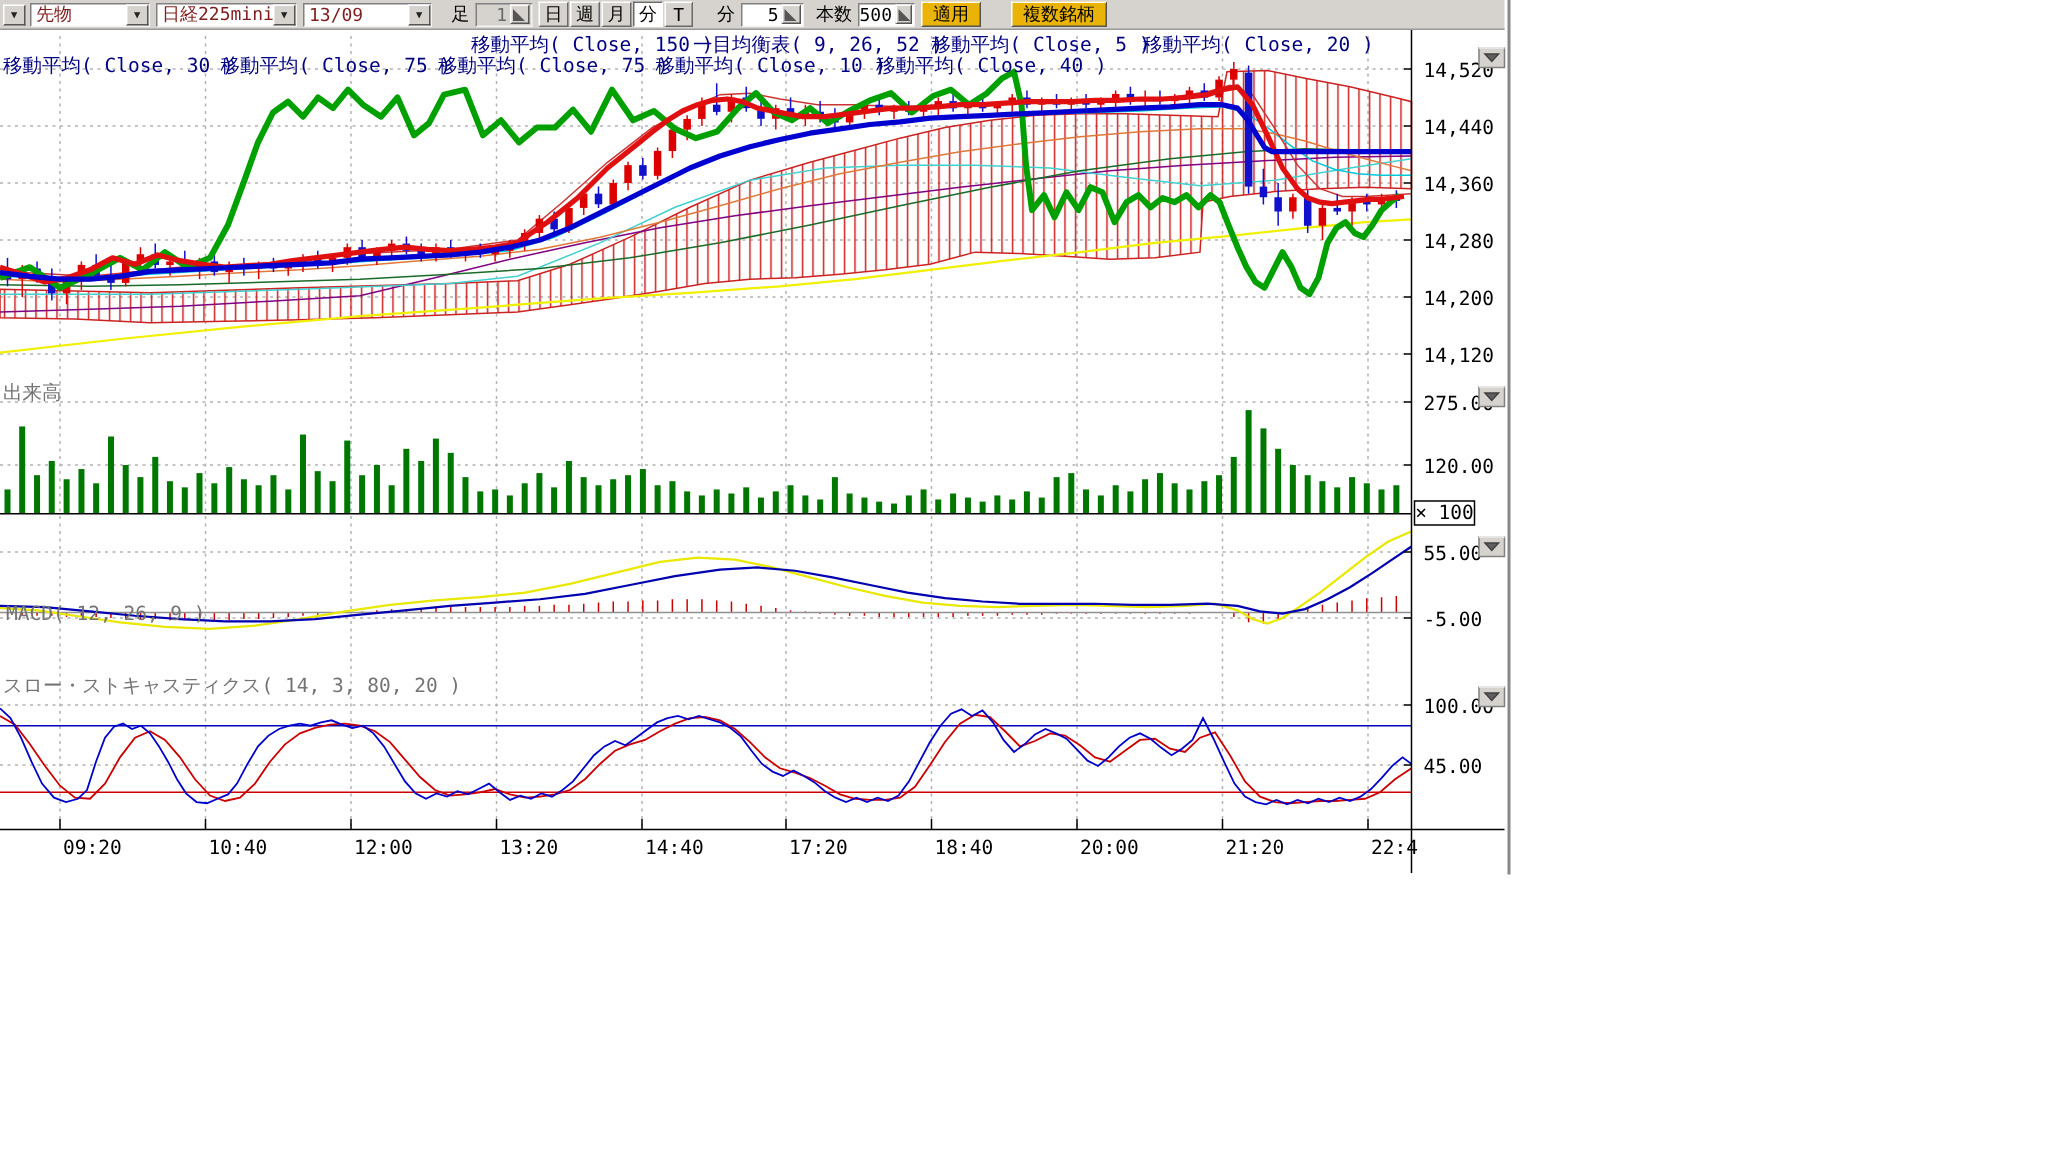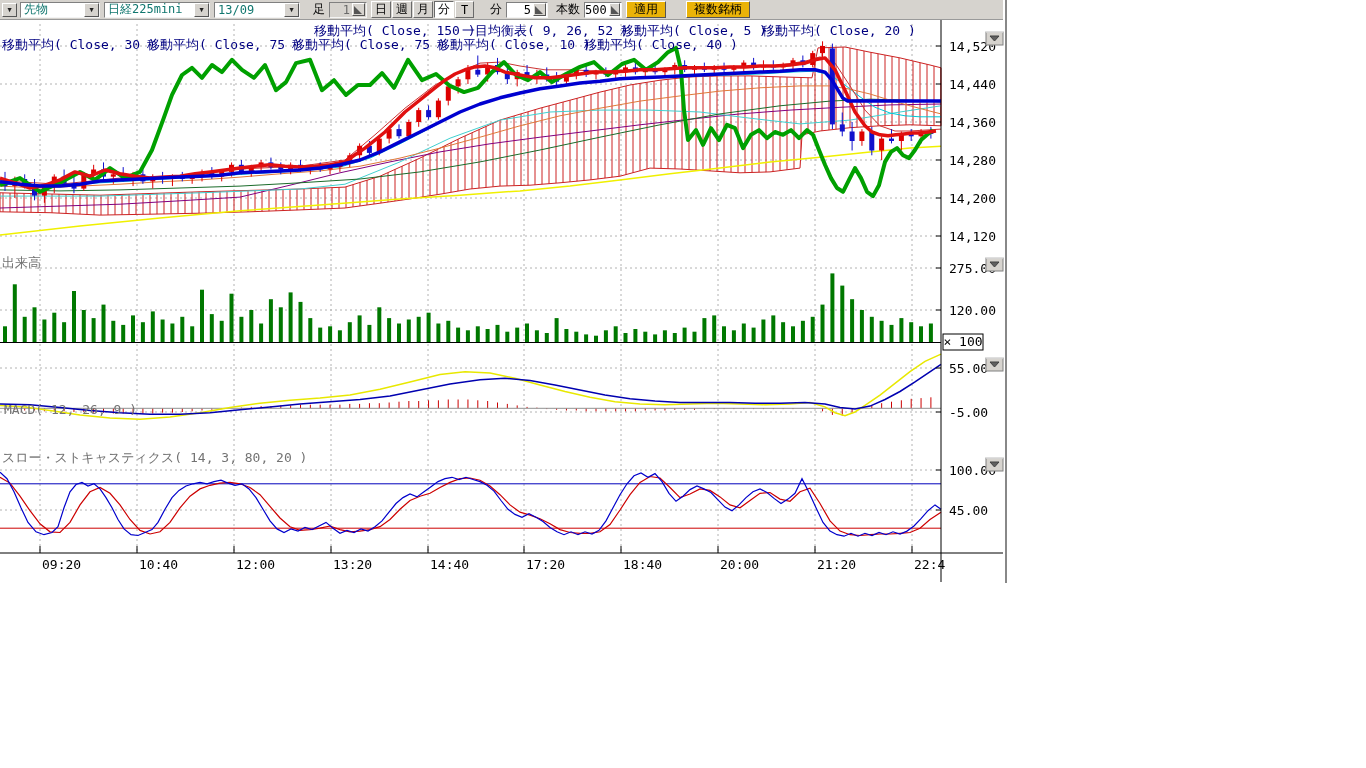--- a/index.html
+++ b/index.html
@@ -5,21 +5,21 @@
   html,body{margin:0;padding:0;background:#ffffff;width:1366px;height:768px;overflow:hidden;
     font-family:"DejaVu Sans Mono","Liberation Sans",monospace,sans-serif;}
   #window{position:absolute;top:0;left:0;width:1005px;height:583px;background:#fff;
     border-right:2px solid #888;}
   
   #toolbar{position:absolute;top:0;left:0;width:1003px;height:20px;background:#d6d3ce;
     border-bottom:1px solid #9a9a9a;display:flex;align-items:center;padding-left:2px;box-sizing:border-box;z-index:5;}
   .tlabel{font-size:12px;color:#000;margin:0 4px;white-space:nowrap;}
   .combo{height:16px;background:#fff;border:1px solid;border-color:#808080 #f4f4f4 #f4f4f4 #808080;
     display:flex;align-items:center;font-size:12px;box-sizing:border-box;}
-  .combo .ctext{flex:1;padding-left:3px;white-space:nowrap;overflow:hidden;color:#0f766e;}
+  .combo .ctext{flex:1;padding-left:3px;white-space:nowrap;overflow:hidden;color:#7f1d1d;}
   .carrow{width:15px;height:14px;background:#d6d3ce;border:1px solid;border-color:#fff #555 #555 #fff;
     display:flex;align-items:center;justify-content:center;font-size:7px;color:#222;box-sizing:border-box;}
   .spin{height:16px;background:#fff;border:1px solid;border-color:#808080 #f4f4f4 #f4f4f4 #808080;
     display:flex;align-items:center;box-sizing:border-box;}
   .spin .sval{flex:1;text-align:right;font-size:12px;padding-right:2px;color:#000;}
   .spin.disabled{background:#d6d3ce;}
   .spin.disabled .sval{color:#6a6a6a;}
   .sglyph{width:13px;height:13px;background:#d6d3ce;border:1px solid;border-color:#fff #555 #555 #fff;
     position:relative;box-sizing:border-box;margin-right:1px;}
   .sglyph::after{content:"";position:absolute;left:1px;bottom:1px;width:0;height:0;
@@ -43,21 +43,21 @@
 <div id="window">
 
   <div id="toolbar">
     <div class="carrow" style="margin-right:3px;">
         <span>▼</span>
       </div>
     <div class="combo" style="width:80px;margin-right:4px;">
       <span class="ctext">先物</span>
       <span class="carrow">▼</span>
     </div>
-    <div class="combo" style="width:106px;margin-right:4px;">
+    <div class="combo" style="width:94px;margin-right:4px;">
       <span class="ctext">日経225mini</span>
       <span class="carrow">▼</span>
     </div>
     <div class="combo" style="width:86px;margin-right:9px;">
       <span class="ctext">13/09</span>
       <span class="carrow">▼</span>
     </div>
     <span class="tlabel">足</span>
     <div class="spin disabled" style="width:38px;margin-right:4px;">
       <span class="sval">1</span>

